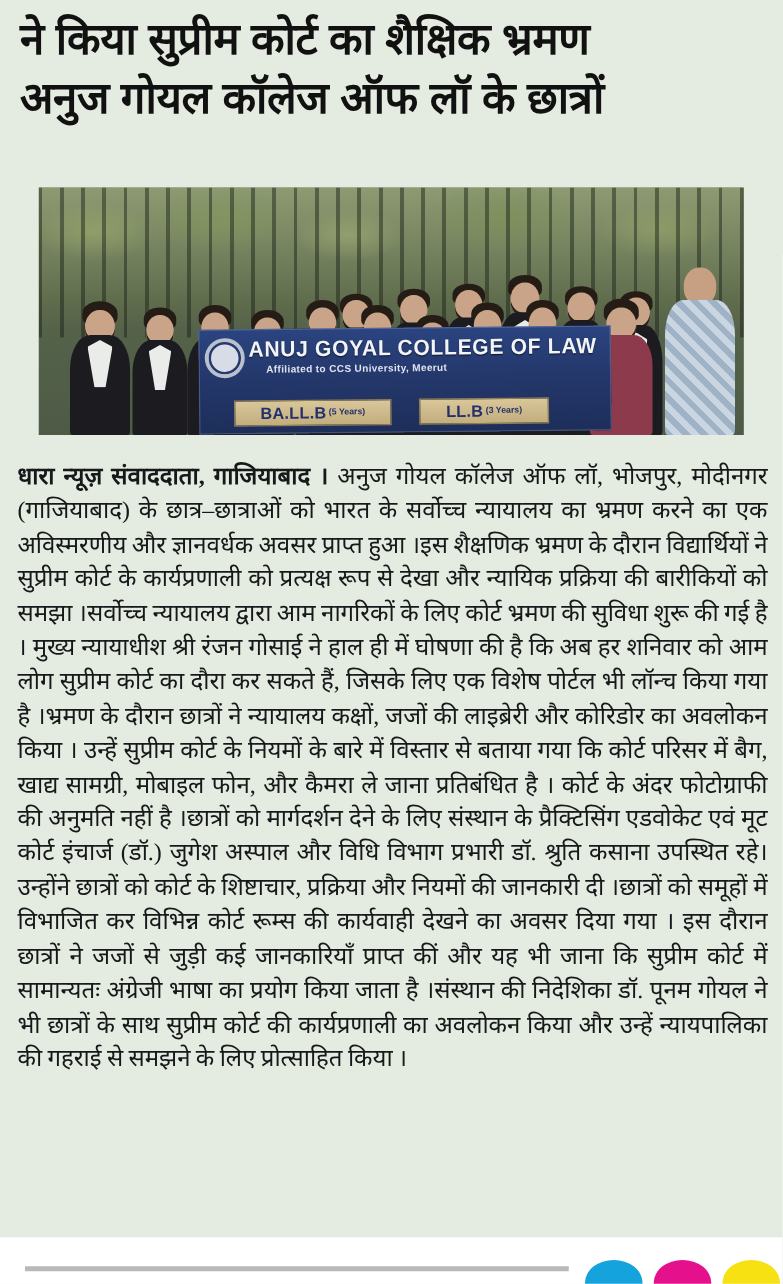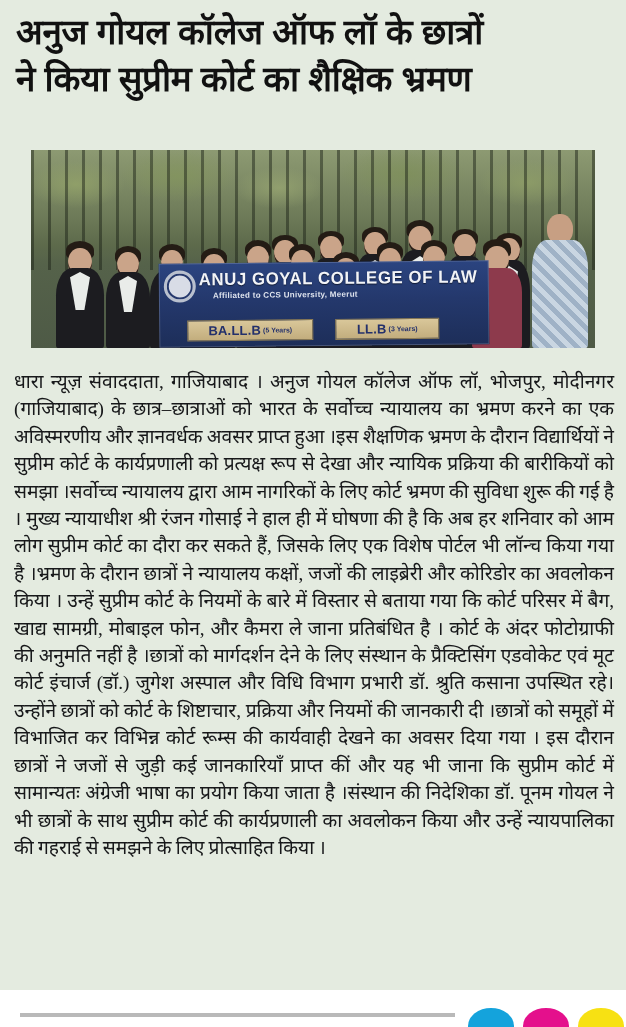--- a/index.html
+++ b/index.html
@@ -211,21 +211,21 @@
     width: 600px;
     font-family: "Liberation Serif", "DejaVu Serif", serif;
     font-size: 19.2px;
     line-height: 27.4px;
     color: #17181a;
     text-align: justify;
     text-justify: inter-word;
     word-spacing: -0.5px;
   }
   #article-body .lead {
-    font-weight: 400;
+    font-weight: 700;
   }
 
   
   #footer-marks {
     position: absolute;
     left: 0;
     top: 990px;
     width: 626px;
     height: 37px;
     background: #ffffff;
@@ -248,22 +248,22 @@
   #reg-dot-cyan    { left: 468px; background: #14a3dc; }
   #reg-dot-magenta { left: 523px; background: #e4108c; }
   #reg-dot-yellow  { left: 578px; background: #f7e113; }
 </style>
 </head>
 <body>
 
 <div id="clipping">
 
   <div id="headline">
+    <div class="headline-line">ने किया सुप्रीम कोर्ट का शैक्षिक भ्रमण</div>
     <div class="headline-line">अनुज गोयल कॉलेज ऑफ लॉ के छात्रों</div>
-    <div class="headline-line">ने किया सुप्रीम कोर्ट का शैक्षिक भ्रमण</div>
   </div>
 
   <div id="photo-figure">
     <div class="photo-canvas">
       <div class="photo-foliage"></div>
       <div class="photo-fence"></div>
     </div>
 
     <div class="crowd">
 

